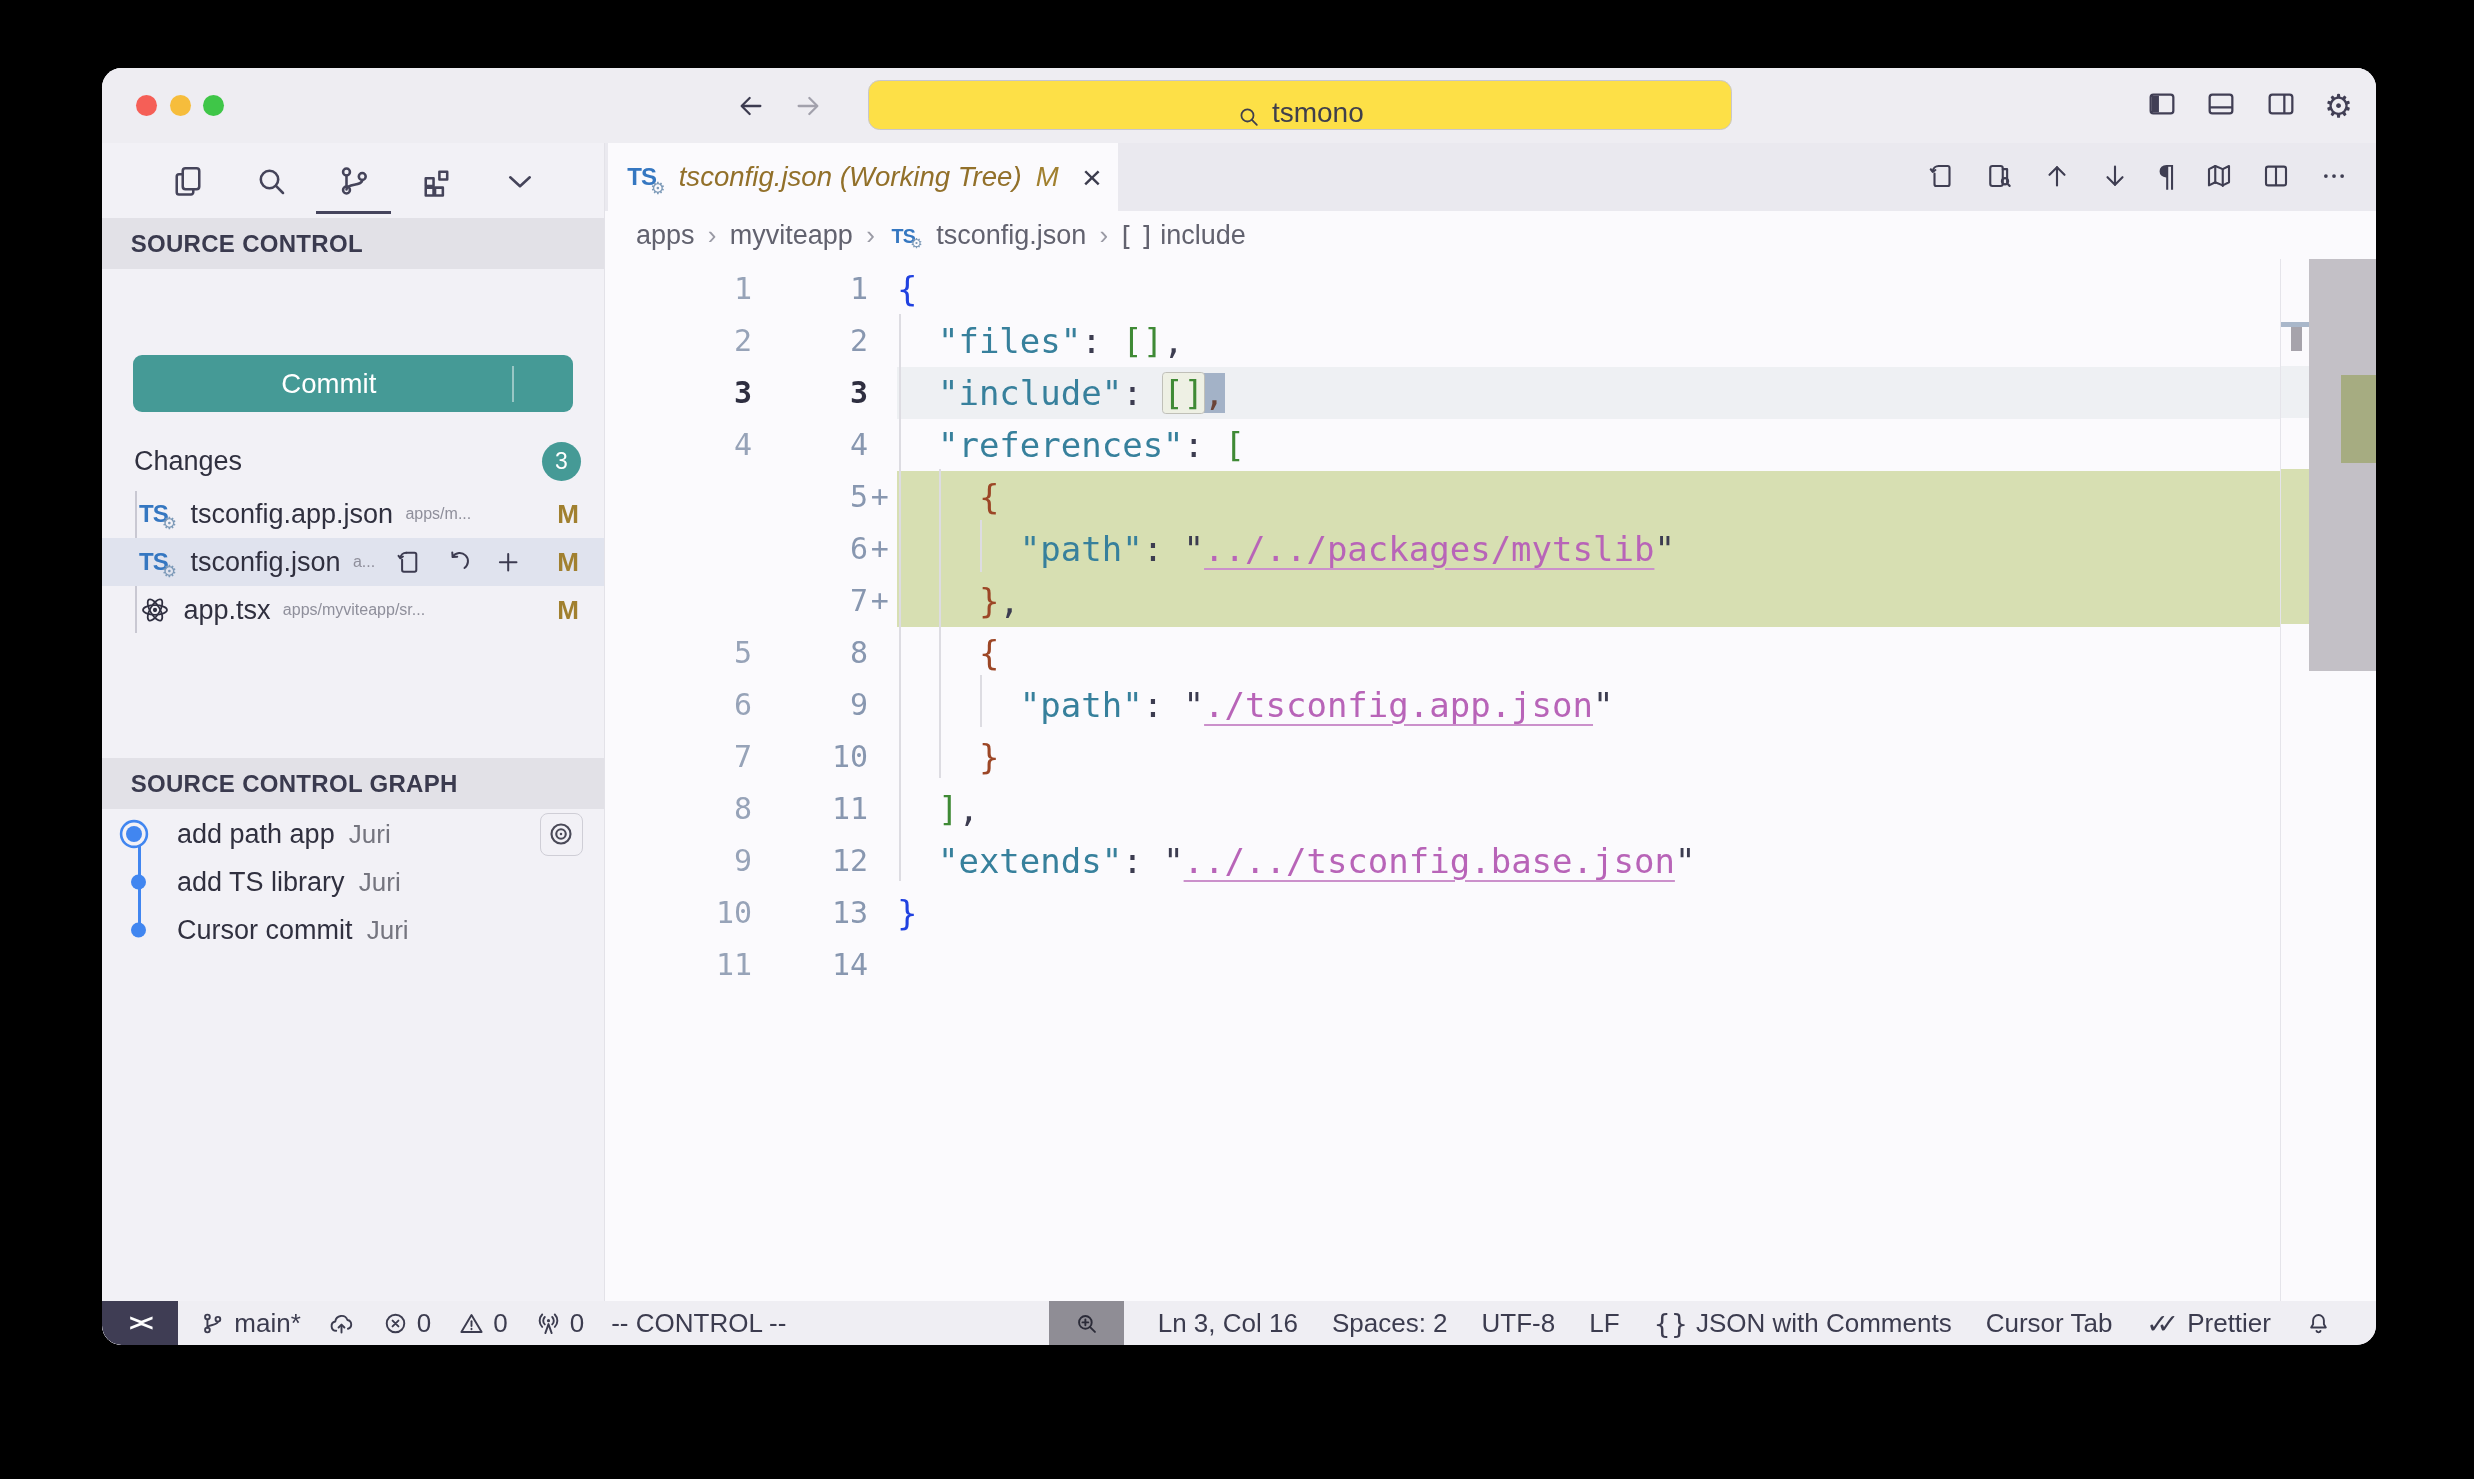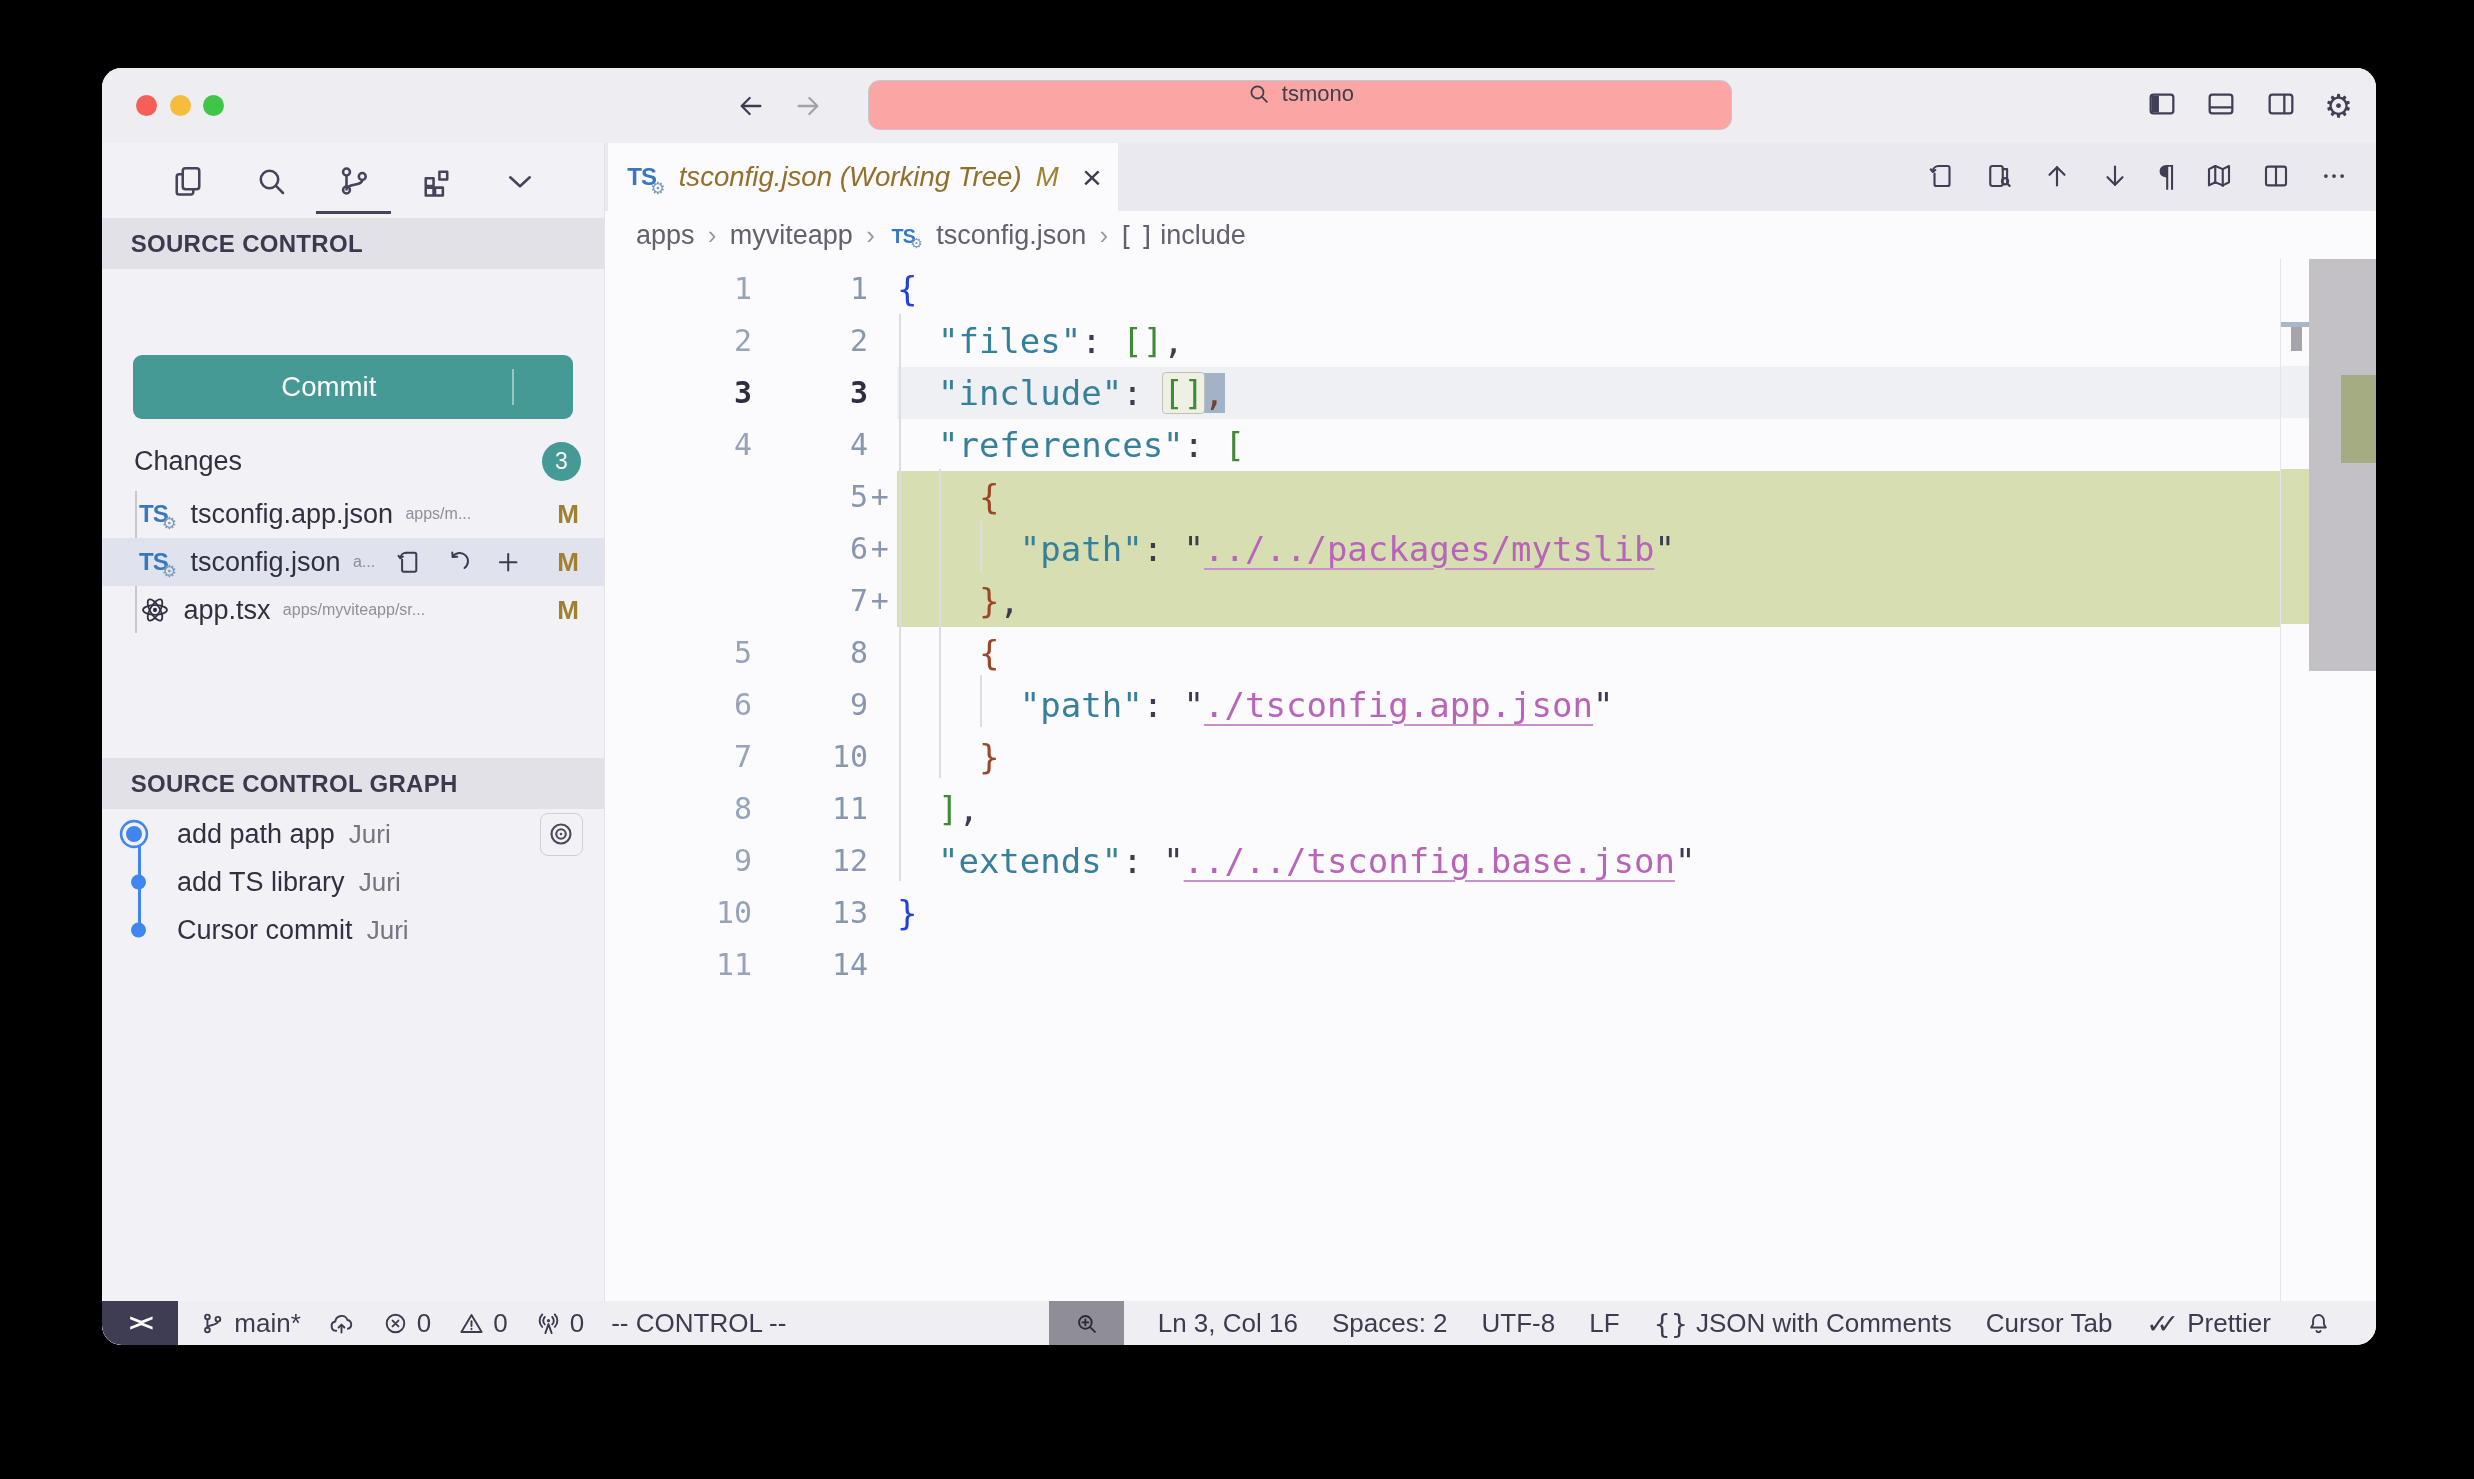--- a/index.html
+++ b/index.html
@@ -8,36 +8,36 @@
     background:#f2f1f6;box-shadow:0 40px 107px rgba(0,0,0,.65);overflow:hidden;color:#2f2f40}
 
   
   .titlebar{position:absolute;left:0;top:0;right:0;height:75px;background:#eeedf2}
   .tl{position:absolute;top:27px;width:21.3px;height:21.3px;border-radius:50%}
   .tl.close{left:34px;background:#f55f57}
   .tl.min{left:68px;background:#f6bd3c}
   .tl.max{left:101px;background:#3fc648}
   .nav{position:absolute;left:633px;top:0;height:75px;display:flex;align-items:center;gap:25px;color:#3c3b50}
   .nav .fwd{color:#a2a1ac}
-  .searchbox{position:absolute;left:766px;top:12.4px;width:862px;height:48px;border-radius:11.6px;background:#fca5a5;
-    border:0.9px solid #c7c6ce;display:flex;align-items:flex-start;justify-content:center;gap:10.7px;color:#3f3f4c;font-size:22px}
+  .searchbox{position:absolute;left:766px;top:12.4px;width:862px;height:48px;border-radius:11.6px;background:#fde047;
+    border:0.9px solid #c7c6ce;display:flex;align-items:flex-end;justify-content:center;gap:10.7px;color:#3f3f4c;font-size:28px}
   .layouticons{position:absolute;right:23px;top:0;height:75px;display:flex;align-items:center;gap:27.6px;color:#413f55}
 
   
   .sidebar{position:absolute;left:0;top:75px;width:502px;bottom:44px;background:#f2f1f6}
   .acts{height:75px;display:flex;align-items:center;padding-left:66px;gap:44px;color:#45445a}
   .act-item{position:relative;width:39px;height:39px;display:flex;align-items:center;justify-content:center}
   .act-item.active::after{content:"";position:absolute;left:-18px;right:-18px;bottom:-14.2px;height:3.6px;background:#45445c}
   .band{height:51px;background:#e2e1e7;display:flex;align-items:center;padding-left:18px;gap:10.7px;
     font-weight:700;font-size:24px;color:#3a3a4e;letter-spacing:0.3px}
   .band .chev{color:#4a4a58}
   .msg{position:absolute;left:31px;right:31px;top:135px;height:53px;border:0.9px solid #c7c6ce;border-radius:9px;
     background:#fbfafd;display:flex;align-items:center;padding:0 14.2px;color:#8b8b98;font-size:27px}
   .msg .spark{margin-left:auto;color:#3f3e52}
-  .commitbtn{position:absolute;left:31px;right:31px;top:212px;height:64px;border-radius:9px;background:#459a96;
+  .commitbtn{position:absolute;left:31px;right:31px;top:212px;height:57px;border-radius:9px;background:#459a96;
     color:#fff;font-size:27.6px;display:flex;align-items:center;overflow:hidden}
   .commit-main{flex:1;display:flex;align-items:center;justify-content:center;gap:12.4px}
   .commit-div{width:1.8px;height:36px;background:rgba(255,255,255,.45)}
   .commit-arrow{width:59px;display:flex;align-items:center;justify-content:center}
   .changes-head{position:absolute;left:0;right:0;top:293px;height:50px;display:flex;align-items:center;
     padding:0 23px 0 19.6px;gap:12.4px;font-size:27px;color:#30303f}
   .badge{margin-left:auto;min-width:39px;height:39px;border-radius:19.6px;background:#459a96;color:#fff;
     display:flex;align-items:center;justify-content:center;font-size:23px}
   .treeline{position:absolute;left:33px;top:348px;width:1.8px;height:142px;background:#c9c8d2}
   .filelist{position:absolute;left:0;right:0;top:347px}

